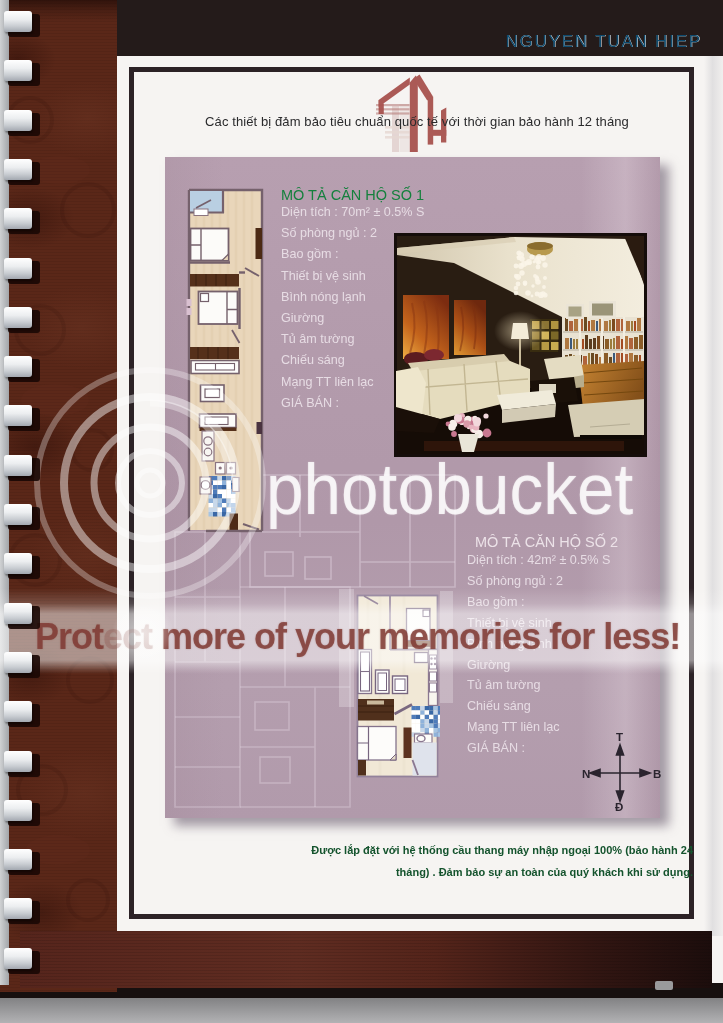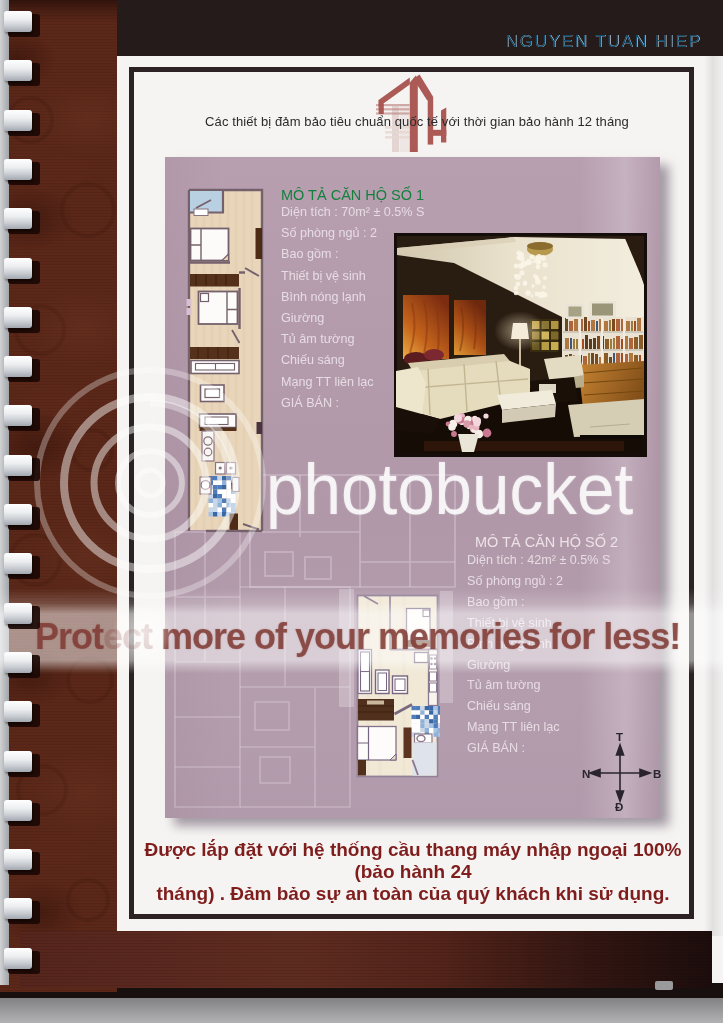--- a/index.html
+++ b/index.html
@@ -712,21 +712,21 @@
 </svg>
 
 <div class="abs" style="left:266px;top:447px;color:rgba(255,255,255,0.78);font-size:73px;letter-spacing:0px;transform:scaleX(0.923);transform-origin:0 0;text-shadow:0 0 1.5px rgba(255,255,255,0.5);">photobucket</div>
 
 <div class="abs" style="left:0;top:588px;width:723px;height:86px;background:linear-gradient(180deg,rgba(255,255,255,0) 0%,rgba(255,255,255,0.18) 18%,rgba(255,255,255,0.5) 30%,rgba(255,255,255,0.5) 84%,rgba(255,255,255,0.1) 96%,rgba(255,255,255,0) 100%);"></div>
 
 <div class="abs" style="left:35px;top:616px;width:700px;color:rgba(127,57,50,0.78);font-size:36px;font-weight:bold;letter-spacing:-1px;text-shadow:0 0 1.5px rgba(130,62,54,0.45);">Prot<span style="opacity:0.3">ect</span> more of your memories for less!</div>
 
 <div class="abs" style="left:112px;top:604px;width:62px;height:58px;background:radial-gradient(closest-side,rgba(255,255,255,0.5),rgba(255,255,255,0.2) 70%,rgba(255,255,255,0) 100%);"></div>
 
-<div class="abs" style="left:133px;top:839px;width:560px;text-align:center;font-size:19px;font-weight:bold;color:#7f1d1d;line-height:22px;">Được lắp đặt với hệ thống cầu thang máy nhập ngoại 100% (bảo hành 24<br>tháng) . Đảm bảo sự an toàn của quý khách khi sử dụng.</div>
+<div class="abs" style="left:133px;top:839px;width:560px;text-align:right;font-size:11px;font-weight:bold;color:#14532d;line-height:22px;">Được lắp đặt với hệ thống cầu thang máy nhập ngoại 100% (bảo hành 24<br>tháng) . Đảm bảo sự an toàn của quý khách khi sử dụng.</div>
 
 <div class="abs" style="left: 8px; top: 14px; width: 32px; height: 23px; background: rgba(26, 8, 4, 0.9); border-radius: 3px;"></div>
 <div class="abs" style="left: 4px; top: 11px; width: 28px; height: 21px; border-radius: 3px; background: linear-gradient(rgb(255, 255, 255) 0%, rgb(236, 238, 240) 40%, rgb(201, 205, 210) 72%, rgb(163, 168, 176) 100%); box-shadow: rgba(0, 0, 0, 0.4) 1px 2px 2px;"></div>
 <div class="abs" style="left: 8px; top: 63.3px; width: 32px; height: 23px; background: rgba(26, 8, 4, 0.9); border-radius: 3px;"></div>
 <div class="abs" style="left: 4px; top: 60.3px; width: 28px; height: 21px; border-radius: 3px; background: linear-gradient(rgb(255, 255, 255) 0%, rgb(236, 238, 240) 40%, rgb(201, 205, 210) 72%, rgb(163, 168, 176) 100%); box-shadow: rgba(0, 0, 0, 0.4) 1px 2px 2px;"></div>
 <div class="abs" style="left: 8px; top: 112.6px; width: 32px; height: 23px; background: rgba(26, 8, 4, 0.9); border-radius: 3px;"></div>
 <div class="abs" style="left: 4px; top: 109.6px; width: 28px; height: 21px; border-radius: 3px; background: linear-gradient(rgb(255, 255, 255) 0%, rgb(236, 238, 240) 40%, rgb(201, 205, 210) 72%, rgb(163, 168, 176) 100%); box-shadow: rgba(0, 0, 0, 0.4) 1px 2px 2px;"></div>
 <div class="abs" style="left: 8px; top: 161.9px; width: 32px; height: 23px; background: rgba(26, 8, 4, 0.9); border-radius: 3px;"></div>
 <div class="abs" style="left: 4px; top: 158.9px; width: 28px; height: 21px; border-radius: 3px; background: linear-gradient(rgb(255, 255, 255) 0%, rgb(236, 238, 240) 40%, rgb(201, 205, 210) 72%, rgb(163, 168, 176) 100%); box-shadow: rgba(0, 0, 0, 0.4) 1px 2px 2px;"></div>
 <div class="abs" style="left: 8px; top: 211.2px; width: 32px; height: 23px; background: rgba(26, 8, 4, 0.9); border-radius: 3px;"></div>

